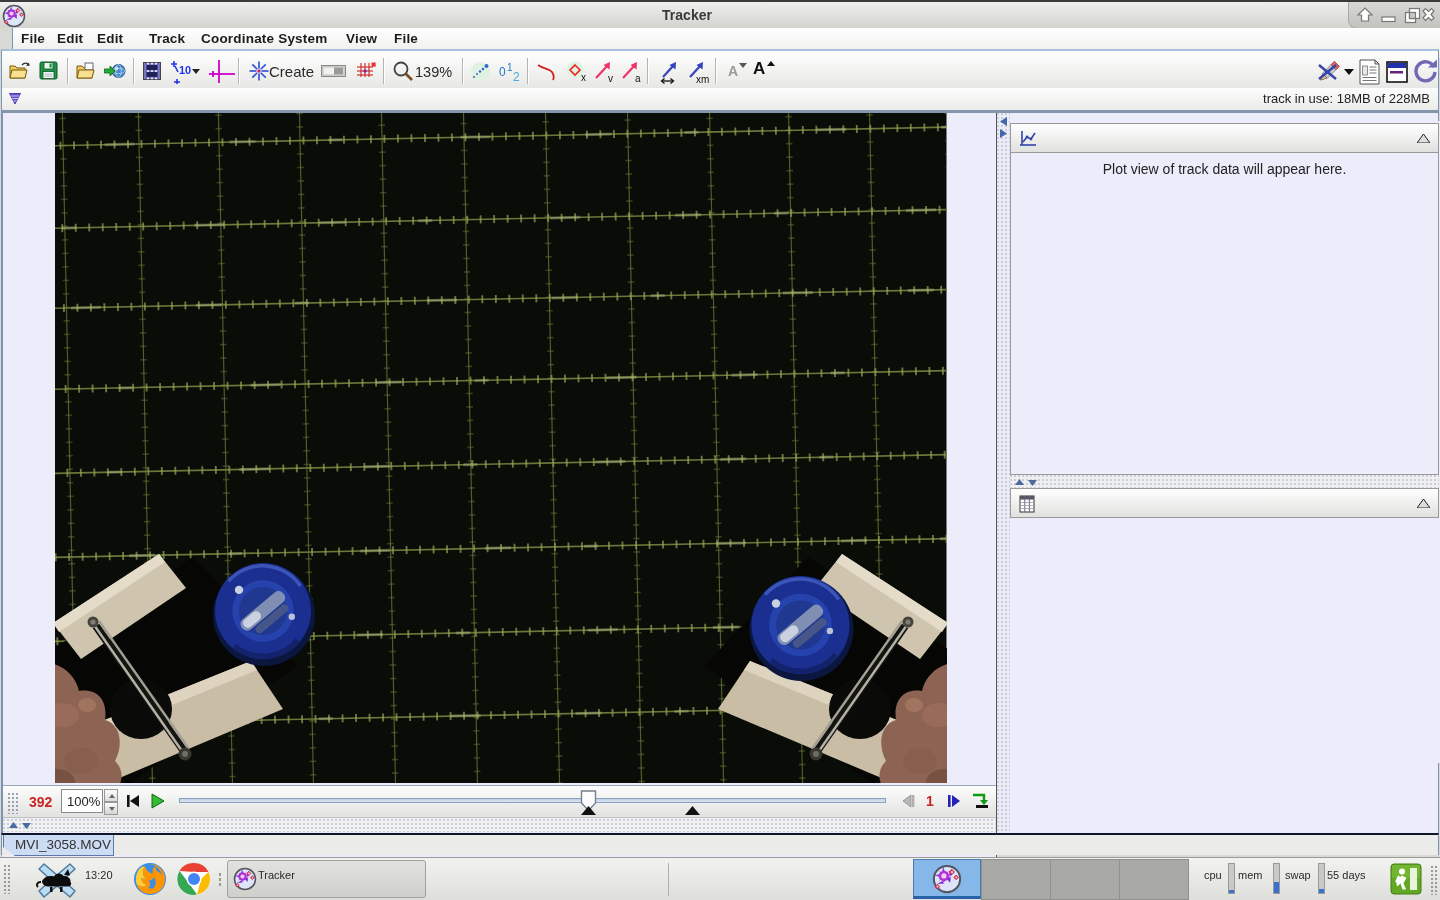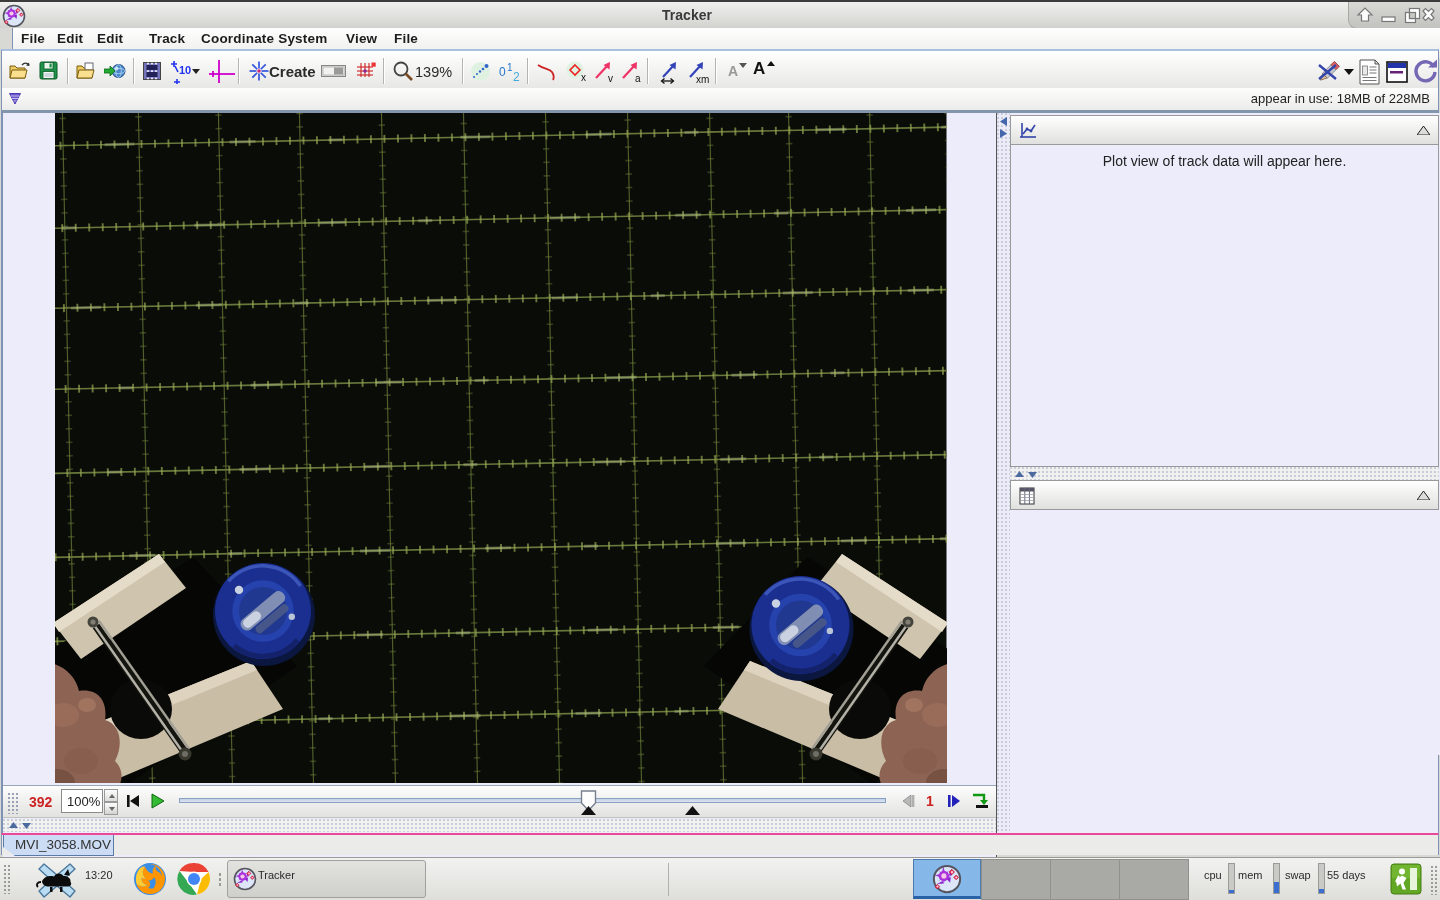--- a/index.html
+++ b/index.html
@@ -8,25 +8,25 @@
 #toolbar{position:absolute;left:1px;top:49px;width:1438px;height:39px;background:linear-gradient(#ffffff,#e7e7e5);border-top:2px solid #a9c0de;border-left:1px solid #7d92b4;border-right:1px solid #7d92b4}
 #statusrow{position:absolute;left:1px;top:88px;width:1438px;height:22px;background:linear-gradient(#fdfdfd,#ebebe9);border-left:1px solid #7d92b4;border-right:1px solid #7d92b4}
 #content{position:absolute;left:1px;top:110px;width:1438px;height:723px;background:#ececfa;border-top:3px solid #8496ab;border-left:2px solid #7d92b4;border-right:1px solid #7d92b4}
 .menu{position:absolute;font-size:13.5px;font-weight:bold;color:#1c1c1c;line-height:21px;letter-spacing:0.2px}
 .tbtext{position:absolute;color:#2a2a2a}
 .sep{position:absolute;top:7px;width:1px;height:26px;background:#b4b4b2;box-shadow:1px 0 0 #fff}
 #videopanel{position:absolute;left:0;top:0;width:994px;height:828px;background:#ececfa;border:1px solid #555;border-top:none;border-left:none}
 #playerbar{position:absolute;left:0px;top:672px;width:993px;height:33px;background:linear-gradient(#fdfdfd,#e2e2e0);border-top:1px solid #9aa7b8;border-bottom:1px solid #c0c0be}
 #splitrow{position:absolute;left:0px;top:706px;width:993px;height:13px;background:#f2f2f0 radial-gradient(circle at 1px 1px,#c9ccdb 0.8px,transparent 1px);background-size:4px 4px}
 #vsplit{position:absolute;left:994px;top:0;width:13px;height:720px;background:#ececf8 radial-gradient(circle at 1px 1px,#c9ccdb 0.8px,transparent 1px);background-size:4px 4px}
-#rightpanel{position:absolute;left:1007px;top:0;width:430px;height:642px;background:#ececfa}
+#rightpanel{position:absolute;left:1007px;top:8px;width:430px;height:642px;background:#ececfa}
 .pheader{position:absolute;left:0;width:429px;height:30px;background:linear-gradient(#ffffff,#e0e0de);border:1px solid #999}
 .pbody{position:absolute;left:0;width:429px;background:#ececfb;border:1px solid #999;border-top:none;text-align:center;font-size:14px;color:#222}
 #hsplit{position:absolute;left:0;top:354px;width:429px;height:13px;background:#f0f0ee radial-gradient(circle at 1px 1px,#c9ccdb 0.8px,transparent 1px);background-size:4px 4px}
-#tabbar{position:absolute;left:1px;top:833px;width:1438px;height:22px;background:#ebebe9;border-top:2px solid #ec4899;border-left:1px solid #7d92b4;border-right:1px solid #7d92b4}
+#tabbar{position:absolute;left:1px;top:833px;width:1438px;height:22px;background:#ebebe9;border-top:2px solid #0f172a;border-left:1px solid #7d92b4;border-right:1px solid #7d92b4}
 #tab{position:absolute;left:1px;top:0;width:111px;height:21px;background:#ccdcf4;border:1px solid #5c7aa8;border-top:none;clip-path:polygon(0 0,111px 0,111px 21px,12px 21px,0 12px);font-size:13.5px;color:#333;line-height:20px;padding-left:11px}
 #taskbar{position:absolute;left:0;top:857px;width:1440px;height:43px;background:linear-gradient(#f2f2f0,#dededa);border-top:1px solid #9a9a96}
 .tbarlabel{position:absolute;top:11px;font-size:11px;color:#2a2a2a}
 .meter{position:absolute;top:5px;width:7px;height:31px;background:#c9c9c5;border:1px solid #9a9a96}
 
 </style></head><body>
 <div id="titlebar">
 <svg style="position:absolute;left:2px;top:2px" width="24" height="24" viewBox="0 0 24 24">
       <g transform="scale(1)">
         <circle cx="12" cy="12" r="10.5" fill="#dce6f8" stroke="#55555f" stroke-width="1.6"></circle>
@@ -154,21 +154,21 @@
         <line x1="11.7678" y1="11.7678" x2="16.7175" y2="16.7175"></line>
         <line x1="10" y1="12.5" x2="10" y2="19.5"></line>
         <line x1="8.23223" y1="11.7678" x2="3.28249" y2="16.7175"></line>
         <line x1="7.5" y1="10" x2="0.5" y2="10"></line>
         <line x1="8.23223" y1="8.23223" x2="3.28249" y2="3.28249"></line>
         <line x1="10" y1="7.5" x2="10" y2="0.5"></line>
         <line x1="11.7678" y1="8.23223" x2="16.7175" y2="3.28249"></line>
       </g>
       <circle cx="10" cy="10" r="1.7" fill="#cc2277"></circle>
     </svg>
-    <div class="tbtext" style="left:267px;top:12px;font-size:15px;font-weight:bold">Create</div>
+    <div class="tbtext" style="left:267px;top:12px;font-size:15px;font-weight:normal">Create</div>
     <svg style="position:absolute;left:319px;top:14px" width="25" height="12" viewBox="0 0 25 12">
       <rect x="0.5" y="0.5" width="24" height="11" fill="#dcdcda" stroke="#888"></rect>
       <rect x="2" y="2" width="21" height="8" fill="#f2f2f0" stroke="#aaa" stroke-width="0.7"></rect>
       <rect x="13" y="2.5" width="9" height="7" fill="#9a9a98"></rect>
     </svg>
     <svg style="position:absolute;left:354px;top:11px" width="20" height="18" viewBox="0 0 20 18">
       <g stroke="#cc2222" stroke-width="1.1">
         <line x1="5" y1="1" x2="5" y2="15"></line>
         <line x1="9" y1="1" x2="9" y2="15"></line>
         <line x1="13" y1="1" x2="13" y2="15"></line>
@@ -268,21 +268,21 @@
       <path d="M 16 8.5 L 25 8.5 L 25 0.5 Z" fill="#7468b4"></path>
     </svg>
 </div>
 <div id="statusrow">
 <svg style="position:absolute;left:7px;top:5px" width="12" height="12" viewBox="0 0 12 12">
       <path d="M0.5 0.5 L11.5 0.5 L6 11 Z" fill="#6a55cc" stroke="#3322aa" stroke-width="0.8"></path>
       <line x1="1.5" y1="3" x2="10.5" y2="3" stroke="#cfc6f2" stroke-width="0.9"></line>
       <line x1="3" y1="5.5" x2="9" y2="5.5" stroke="#cfc6f2" stroke-width="0.9"></line>
       <line x1="4.5" y1="8" x2="7.5" y2="8" stroke="#cfc6f2" stroke-width="0.9"></line>
     </svg>
-<div style="position:absolute;right:8px;top:3px;font-size:13px;color:#222">appear in use: 18MB of 228MB</div>
+<div style="position:absolute;right:8px;top:3px;font-size:13px;color:#222">track in use: 18MB of 228MB</div>
 </div>
 <div id="content">
 <div id="videopanel">
 <svg id="video" width="891.5" height="670" viewBox="0 0 891.5 670" style="position:absolute;left:52px;top:0px">
         <rect x="0" y="0" width="891.5" height="670" fill="#0a0c08"></rect>
         <g transform="rotate(-1.2 445.75 335)">
           <line x1="14.5" y1="-20" x2="14.5" y2="690" stroke="#4f5e2a" stroke-width="1.2"></line>
           <line x1="90.5" y1="-20" x2="90.5" y2="690" stroke="#4f5e2a" stroke-width="1.2"></line>
           <line x1="170.5" y1="-20" x2="170.5" y2="690" stroke="#4f5e2a" stroke-width="1.2"></line>
           <line x1="251.5" y1="-20" x2="251.5" y2="690" stroke="#4f5e2a" stroke-width="1.2"></line>

